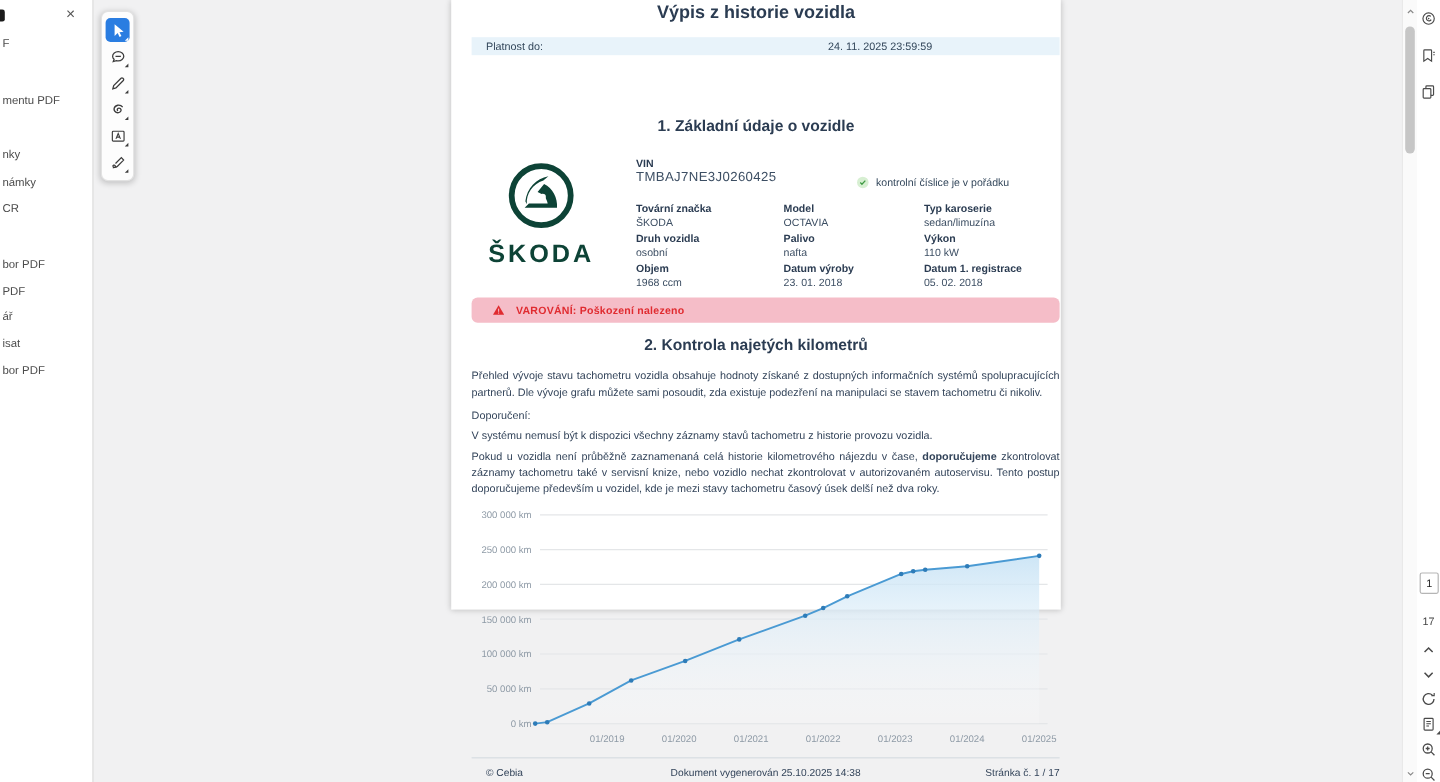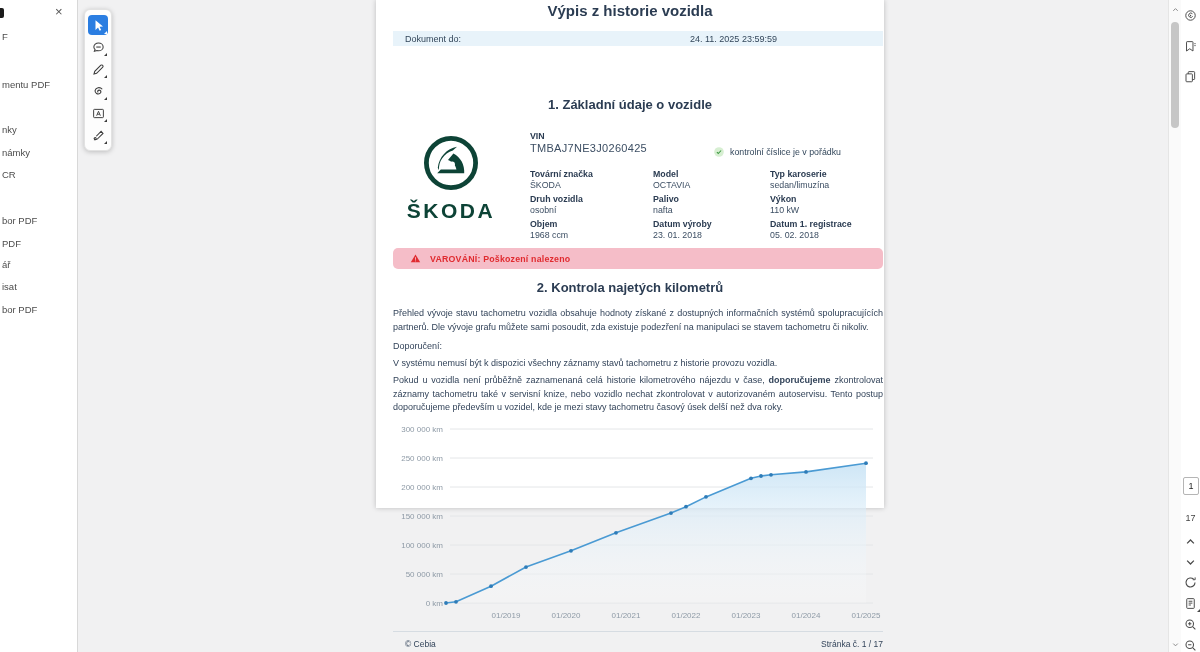--- a/index.html
+++ b/index.html
@@ -150,21 +150,21 @@
         </svg>
         <span class="corner"></span>
       </div>
     </div>
 
   <div class="page">
     <div class="doc-title">Výpis z historie vozidla</div>
 
     <div class="coupon-table" id="coupon-table">
         <div class="coupon-row blue">
-          <span class="lbl">Dokument do:</span>
+          <span class="lbl">Platnost do:</span>
           <span class="val">24. 11. 2025 23:59:59</span>
         </div>
       </div>
 
     <div class="section-title" style="top:97px;">1. Základní údaje o vozidle</div>
 
     <div class="logo-block">
       <svg viewBox="0 0 100 100">
         <circle cx="50" cy="50" r="41" fill="none" stroke="#0d4336" stroke-width="8"></circle>
         <path d="M30 62c-1-15 8-28 23-33l7-6c-17 3-30 17-32 35l2 4z" fill="#0d4336"></path>
@@ -264,20 +264,21 @@
           <circle cx="357.99999999999545" cy="60.3" r="1.9" fill="#2e7cb8"></circle>
           <circle cx="368" cy="57.980000000000004" r="1.9" fill="#2e7cb8"></circle>
           <circle cx="378.00000000000455" cy="56.81999999999999" r="1.9" fill="#2e7cb8"></circle>
           <circle cx="413" cy="53.920000000000016" r="1.9" fill="#2e7cb8"></circle>
           <circle cx="473" cy="45.22" r="1.9" fill="#2e7cb8"></circle>
         </svg>
     </div>
 
     <div class="page-footer-line"></div>
     <div class="footer-item footer-left">© Cebia</div>
+    <div class="footer-item footer-center">Dokument vygenerován 25.10.2025 14:38</div>
     <div class="footer-item footer-right">Stránka č. 1 / 17</div>
   </div>
 
   <div class="scrollbar">
     <div class="scroll-arrow" style="top:3px;">
       <svg viewBox="0 0 20 20" fill="none" stroke="currentColor" stroke-width="2.2">
           <path d="M5 13l5-5 5 5"></path>
         </svg>
     </div>
     <div class="scroll-thumb"></div>

